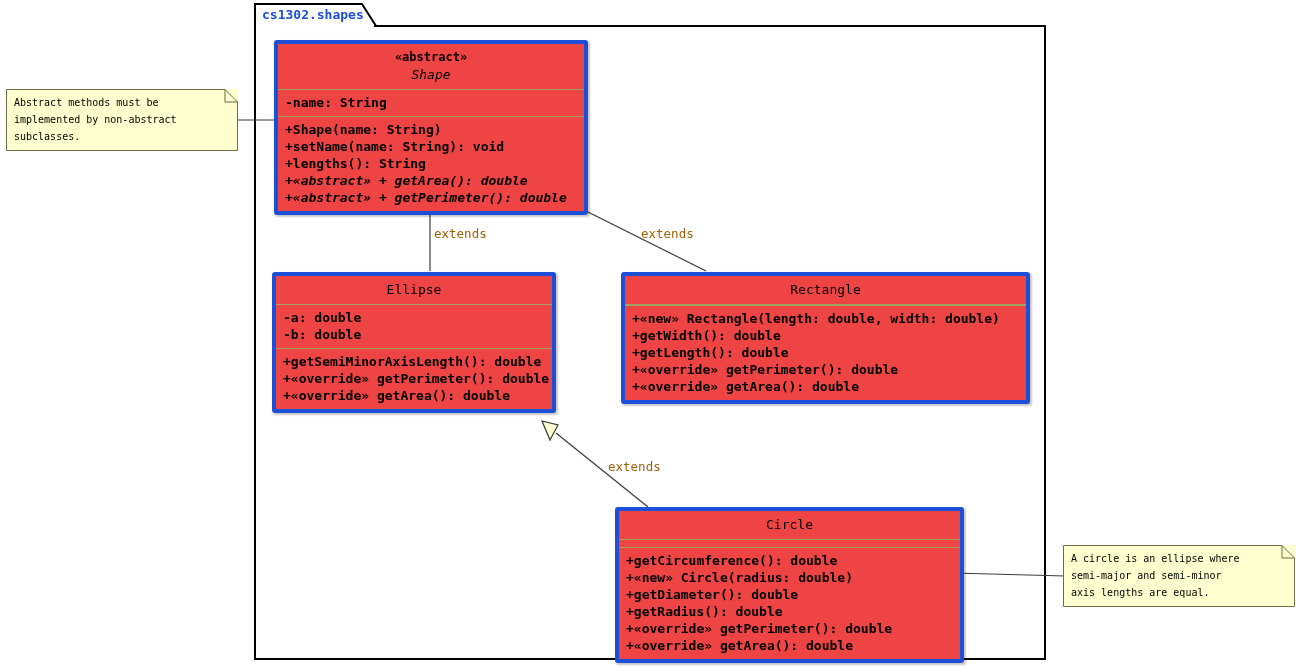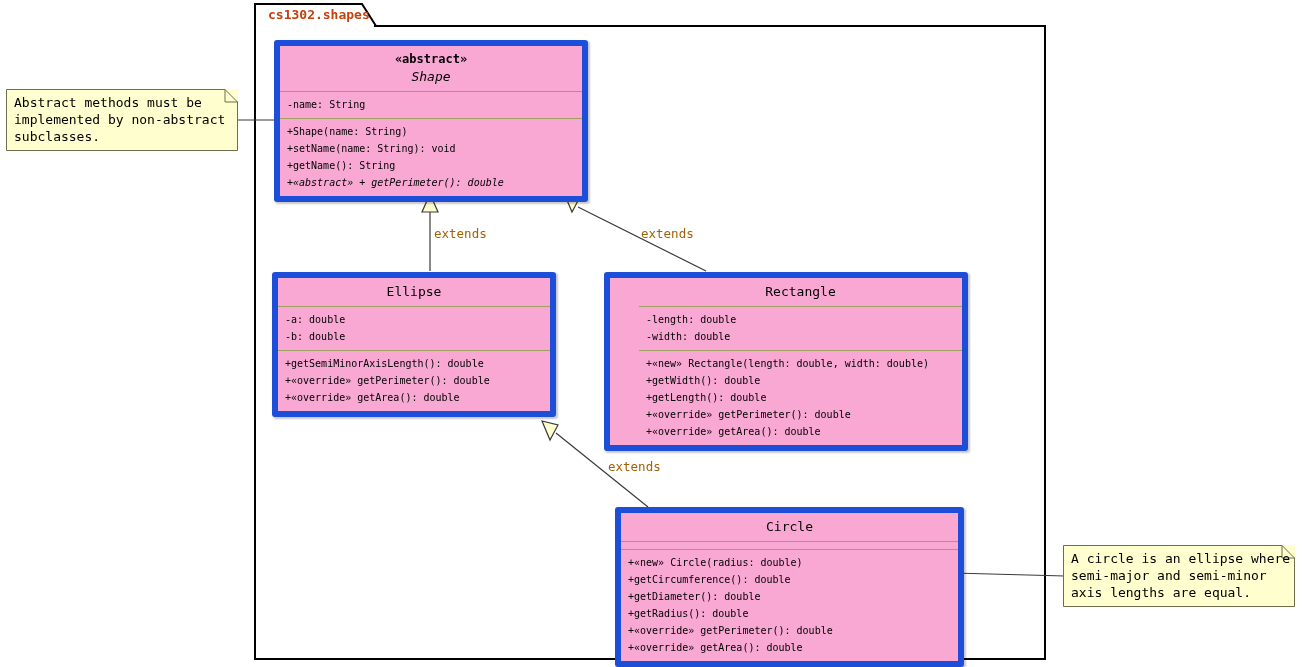--- a/index.html
+++ b/index.html
@@ -41,34 +41,34 @@
   .pkg-tab {
     position: absolute;
     left: 254px;
     top: 3px;
     width: 122px;
     height: 24px;
     box-sizing: border-box;
   }
   .pkg-tab-label {
     position: absolute;
-    left: 14px;
+    left: 8px;
     top: 4px;
     font-size: 13px;
     font-weight: bold;
-    color: #c2410c;
+    color: #1d4ed8;
     white-space: nowrap;
     letter-spacing: 0px;
   }
   
   .uml-class {
     position: absolute;
     box-sizing: border-box;
-    background: #f9a8d4;
-    border: 6px solid #1d4ed8;
+    background: #ef4444;
+    border: 4px solid #1d4ed8;
     border-radius: 3px;
     box-shadow: 1.5px 1.5px 2px rgba(0,0,0,0.22);
   }
   .uml-header {
     text-align: center;
     padding: 5px 8px 6px 8px;
     font-size: 13px;
     color: #000000;
     line-height: 17px;
   }
@@ -84,47 +84,48 @@
   .uml-name.italic {
     font-style: italic;
   }
   .uml-sep {
     height: 1px;
     background: #A0A060;
     width: 100%;
   }
   .uml-compartment {
     padding: 4px 7px 5px 7px;
+    font-size: 13px;
+    line-height: 17px;
+    color: #000000;
+    font-weight: bold;
+  }
+  .uml-compartment.empty {
+    padding: 0;
+    height: 7px;
+  }
+  .uml-row {
+    white-space: pre;
+  }
+  .uml-row.italic {
+    font-style: italic;
+  }
+  
+  .uml-note {
+    position: absolute;
+    box-sizing: border-box;
+    background: #FEFECE;
+  }
+  .note-text {
+    position: absolute;
+    left: 8px;
+    top: 5px;
     font-size: 10px;
     line-height: 17px;
     color: #000000;
-  }
-  .uml-compartment.empty {
-    padding: 0;
-    height: 7px;
-  }
-  .uml-row {
-    white-space: pre;
-  }
-  .uml-row.italic {
-    font-style: italic;
-  }
-  
-  .uml-note {
-    position: absolute;
-    box-sizing: border-box;
-    background: #FEFECE;
-  }
-  .note-text {
-    position: absolute;
-    left: 8px;
-    top: 5px;
-    font-size: 13px;
-    line-height: 17px;
-    color: #000000;
     white-space: pre;
   }
   
   .edge-label {
     position: absolute;
     font-size: 12.5px;
     color: #a16207;
     white-space: nowrap;
   }
 </style>
@@ -170,21 +171,22 @@
       <span class="uml-name italic">Shape</span>
     </div>
     <div class="uml-sep"></div>
     <div class="uml-compartment">
       <div class="uml-row">-name: String</div>
     </div>
     <div class="uml-sep"></div>
     <div class="uml-compartment">
       <div class="uml-row">+Shape(name: String)</div>
       <div class="uml-row">+setName(name: String): void</div>
-      <div class="uml-row">+getName(): String</div>
+      <div class="uml-row">+lengths(): String</div>
+      <div class="uml-row italic">+«abstract» + getArea(): double</div>
       <div class="uml-row italic">+«abstract» + getPerimeter(): double</div>
     </div>
   </div>
 
   <div class="uml-class" style="left:272px; top:272px; width:284px;">
     <div class="uml-header">
       <span class="uml-name">Ellipse</span>
     </div>
     <div class="uml-sep"></div>
     <div class="uml-compartment">
@@ -192,49 +194,45 @@
       <div class="uml-row">-b: double</div>
     </div>
     <div class="uml-sep"></div>
     <div class="uml-compartment">
       <div class="uml-row">+getSemiMinorAxisLength(): double</div>
       <div class="uml-row">+«override» getPerimeter(): double</div>
       <div class="uml-row">+«override» getArea(): double</div>
     </div>
   </div>
 
-  <div class="uml-class" style="left:604px; top:272px; width:364px;padding-left:29px;">
+  <div class="uml-class" style="left:621px; top:272px; width:409px;">
     <div class="uml-header">
       <span class="uml-name">Rectangle</span>
     </div>
     <div class="uml-sep"></div>
-    <div class="uml-compartment">
-      <div class="uml-row">-length: double</div>
-      <div class="uml-row">-width: double</div>
-    </div>
     <div class="uml-sep"></div>
     <div class="uml-compartment">
       <div class="uml-row">+«new» Rectangle(length: double, width: double)</div>
       <div class="uml-row">+getWidth(): double</div>
       <div class="uml-row">+getLength(): double</div>
       <div class="uml-row">+«override» getPerimeter(): double</div>
       <div class="uml-row">+«override» getArea(): double</div>
     </div>
   </div>
 
   <div class="uml-class" style="left:615px; top:507px; width:349px;">
     <div class="uml-header">
       <span class="uml-name">Circle</span>
     </div>
     <div class="uml-sep"></div>
     <div class="uml-compartment empty"></div>
     <div class="uml-sep"></div>
     <div class="uml-compartment">
+      <div class="uml-row">+getCircumference(): double</div>
       <div class="uml-row">+«new» Circle(radius: double)</div>
-      <div class="uml-row">+getCircumference(): double</div>
       <div class="uml-row">+getDiameter(): double</div>
       <div class="uml-row">+getRadius(): double</div>
       <div class="uml-row">+«override» getPerimeter(): double</div>
       <div class="uml-row">+«override» getArea(): double</div>
     </div>
   </div>
 
   <span class="edge-label" style="left:434px; top:226px;">extends</span>
   <span class="edge-label" style="left:641px; top:226px;">extends</span>
   <span class="edge-label" style="left:608px; top:459px;">extends</span>

